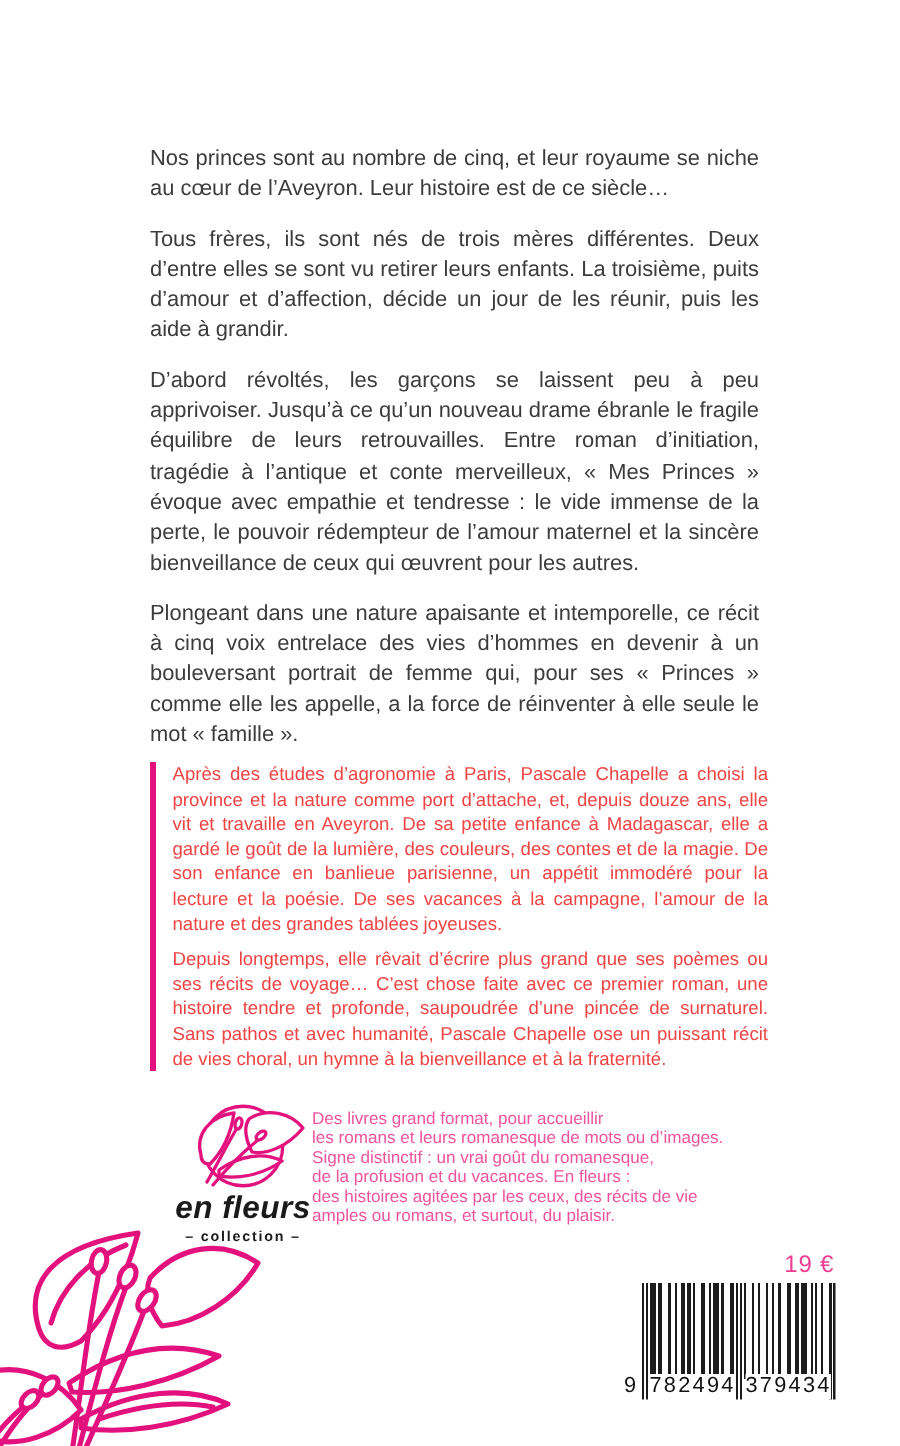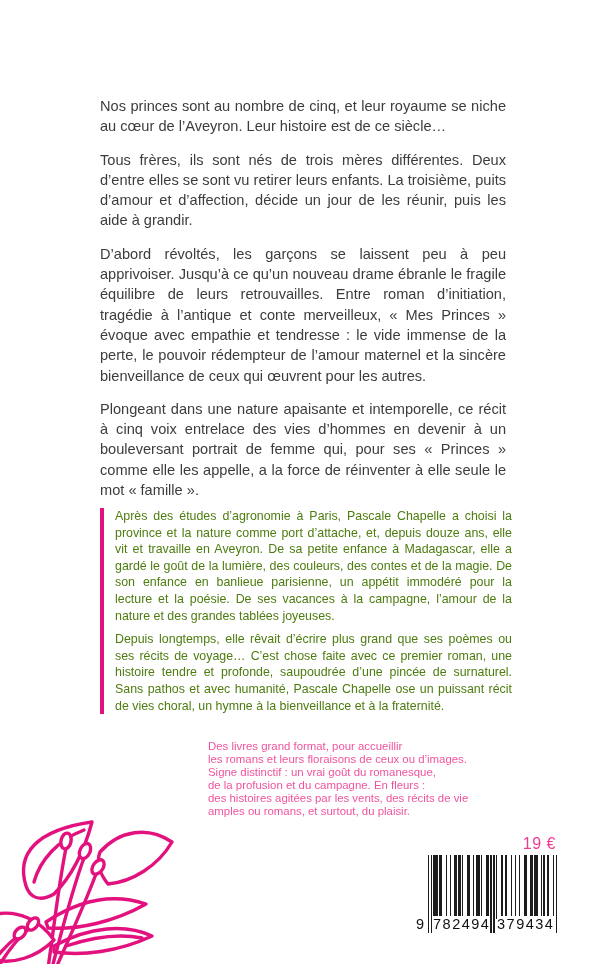--- a/index.html
+++ b/index.html
@@ -26,21 +26,21 @@
   }
   .synopsis p { margin-bottom: 13px; }
 
   
   .bio {
     position: absolute;
     left: 100px; top: 508px;
     width: 412px;
     border-left: 4px solid #e3117e;
     padding-left: 11px;
-    color: #4d7c0f;
+    color: #ef4444;
     font-size: 12.4px;
     line-height: 16.6px;
     text-align: justify;
   }
   .bio p { margin-bottom: 7px; }
   .bio p:last-child { margin-bottom: 0; }
 
   
   .logo-block {
     position: absolute;
@@ -122,27 +122,43 @@
     <p>Tous frères, ils sont nés de trois mères différentes. Deux d’entre elles se sont vu retirer leurs enfants. La troisième, puits d’amour et d’affection, décide un jour de les réunir, puis les aide à grandir.</p>
     <p>D’abord révoltés, les garçons se laissent peu à peu apprivoiser. Jusqu’à ce qu’un nouveau drame ébranle le fragile équilibre de leurs retrouvailles. Entre roman d’initiation, tragédie à l’antique et conte merveilleux, « Mes Princes » évoque avec empathie et tendresse : le vide immense de la perte, le pouvoir rédempteur de l’amour maternel et la sincère bienveillance de ceux qui œuvrent pour les autres.</p>
     <p>Plongeant dans une nature apaisante et intemporelle, ce récit à cinq voix entrelace des vies d’hommes en devenir à un bouleversant portrait de femme qui, pour ses « Princes » comme elle les appelle, a la force de réinventer à elle seule le mot « famille ».</p>
   </main>
 
   <section class="bio">
     <p>Après des études d’agronomie à Paris, Pascale Chapelle a choisi la province et la nature comme port d’attache, et, depuis douze ans, elle vit et travaille en Aveyron. De sa petite enfance à Madagascar, elle a gardé le goût de la lumière, des couleurs, des contes et de la magie. De son enfance en banlieue parisienne, un appétit immodéré pour la lecture et la poésie. De ses vacances à la campagne, l’amour de la nature et des grandes tablées joyeuses.</p>
     <p>Depuis longtemps, elle rêvait d’écrire plus grand que ses poèmes ou ses récits de voyage… C’est chose faite avec ce premier roman, une histoire tendre et profonde, saupoudrée d’une pincée de surnaturel. Sans pathos et avec humanité, Pascale Chapelle ose un puissant récit de vies choral, un hymne à la bienveillance et à la fraternité.</p>
   </section>
 
+  <div class="logo-block">
+    <svg class="logo-badge" width="92" height="57" viewBox="0 0 92 57">
+      <g fill="none" stroke="#e3117e" stroke-width="2.2" stroke-linecap="round" stroke-linejoin="round">
+        <circle cx="46" cy="28" r="26.5"></circle>
+        <path fill="#fff" d="M 18,34 C 14,20 24,8 40,6 C 38,20 32,32 24,40 C 20,40 18,38 18,34 Z"></path>
+        <path fill="#fff" d="M 50,10 C 62,2 78,6 86,16 C 76,28 62,34 52,32 C 48,24 46,16 50,10 Z"></path>
+        <path fill="#fff" d="M 30,44 C 44,34 60,32 72,38 C 58,48 42,50 30,48 Z"></path>
+        <path d="M 22,52 C 30,38 36,26 42,16"></path>
+        <path d="M 26,54 C 36,42 46,32 56,24"></path>
+        <ellipse fill="#fff" cx="43" cy="13" rx="2.2" ry="3.8" transform="rotate(15 43 13)"></ellipse>
+        <ellipse fill="#fff" cx="58" cy="21" rx="2.2" ry="3.8" transform="rotate(50 58 21)"></ellipse>
+      </g>
+    </svg>
+    <div class="logo-title">en fleurs</div>
+    <div class="logo-subtitle">– collection –</div>
+  </div>
 
   <div class="collection-desc">
     <div>Des livres grand format, pour accueillir</div>
-    <div>les romans et leurs floraisons de ceux ou d’images.</div>
+    <div>les romans et leurs romanesque de mots ou d’images.</div>
     <div>Signe distinctif : un vrai goût du romanesque,</div>
-    <div>de la profusion et du campagne. En fleurs :</div>
-    <div>des histoires agitées par les vents, des récits de vie</div>
+    <div>de la profusion et du vacances. En fleurs :</div>
+    <div>des histoires agitées par les ceux, des récits de vie</div>
     <div>amples ou romans, et surtout, du plaisir.</div>
   </div>
 
   <div class="price">19 €</div>
 
   <div class="barcode">
     <svg id="barcode-bars" width="129" height="78" viewBox="0 0 95 78" preserveAspectRatio="none" shape-rendering="crispEdges">
         <rect x="0" y="0" width="1.04" height="78" fill="#1c1c1c"></rect>
         <rect x="2" y="0" width="1.04" height="78" fill="#1c1c1c"></rect>
         <rect x="4" y="0" width="1.04" height="64" fill="#1c1c1c"></rect>

